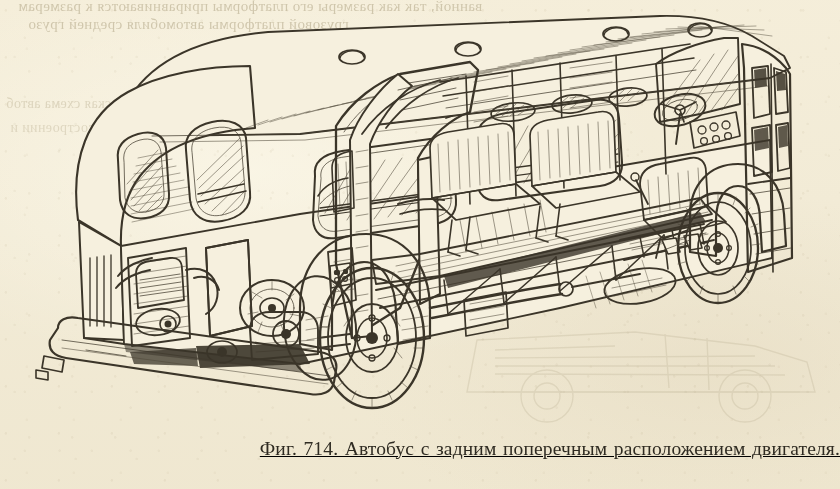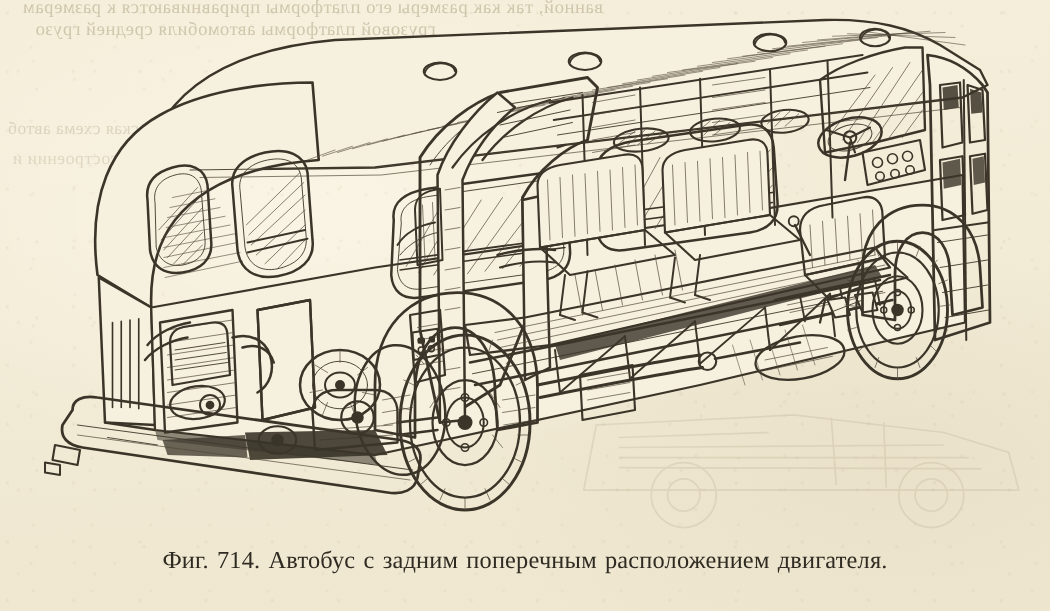--- a/index.html
+++ b/index.html
@@ -45,21 +45,22 @@
   #bleed-line-2{left:28px;top:16px;font-size:15px;}
   #bleed-line-3{left:6px;top:96px;font-size:14px;opacity:.42;}
   #bleed-line-4{left:10px;top:120px;font-size:14px;opacity:.38;}
   #bleed-art{
     position:absolute;left:455px;top:300px;width:385px;height:135px;
     opacity:.33;
   }
   #drawing{position:absolute;left:0;top:8px;width:840px;height:420px;}
   figcaption{
     position:absolute;left:0;right:0;top:438px;height:30px;
-    text-align:center;
+    text-align:right;
+    text-decoration:underline;
   }
   #caption-text{
     font-family:"Liberation Serif", serif;
     font-size:19.5px;
     color:#2f2b22;
     letter-spacing:.15px;
     word-spacing:1.5px;
     white-space:nowrap;
   }
   .ink{stroke:#3b3529;fill:none;stroke-linecap:round;stroke-linejoin:round;}

